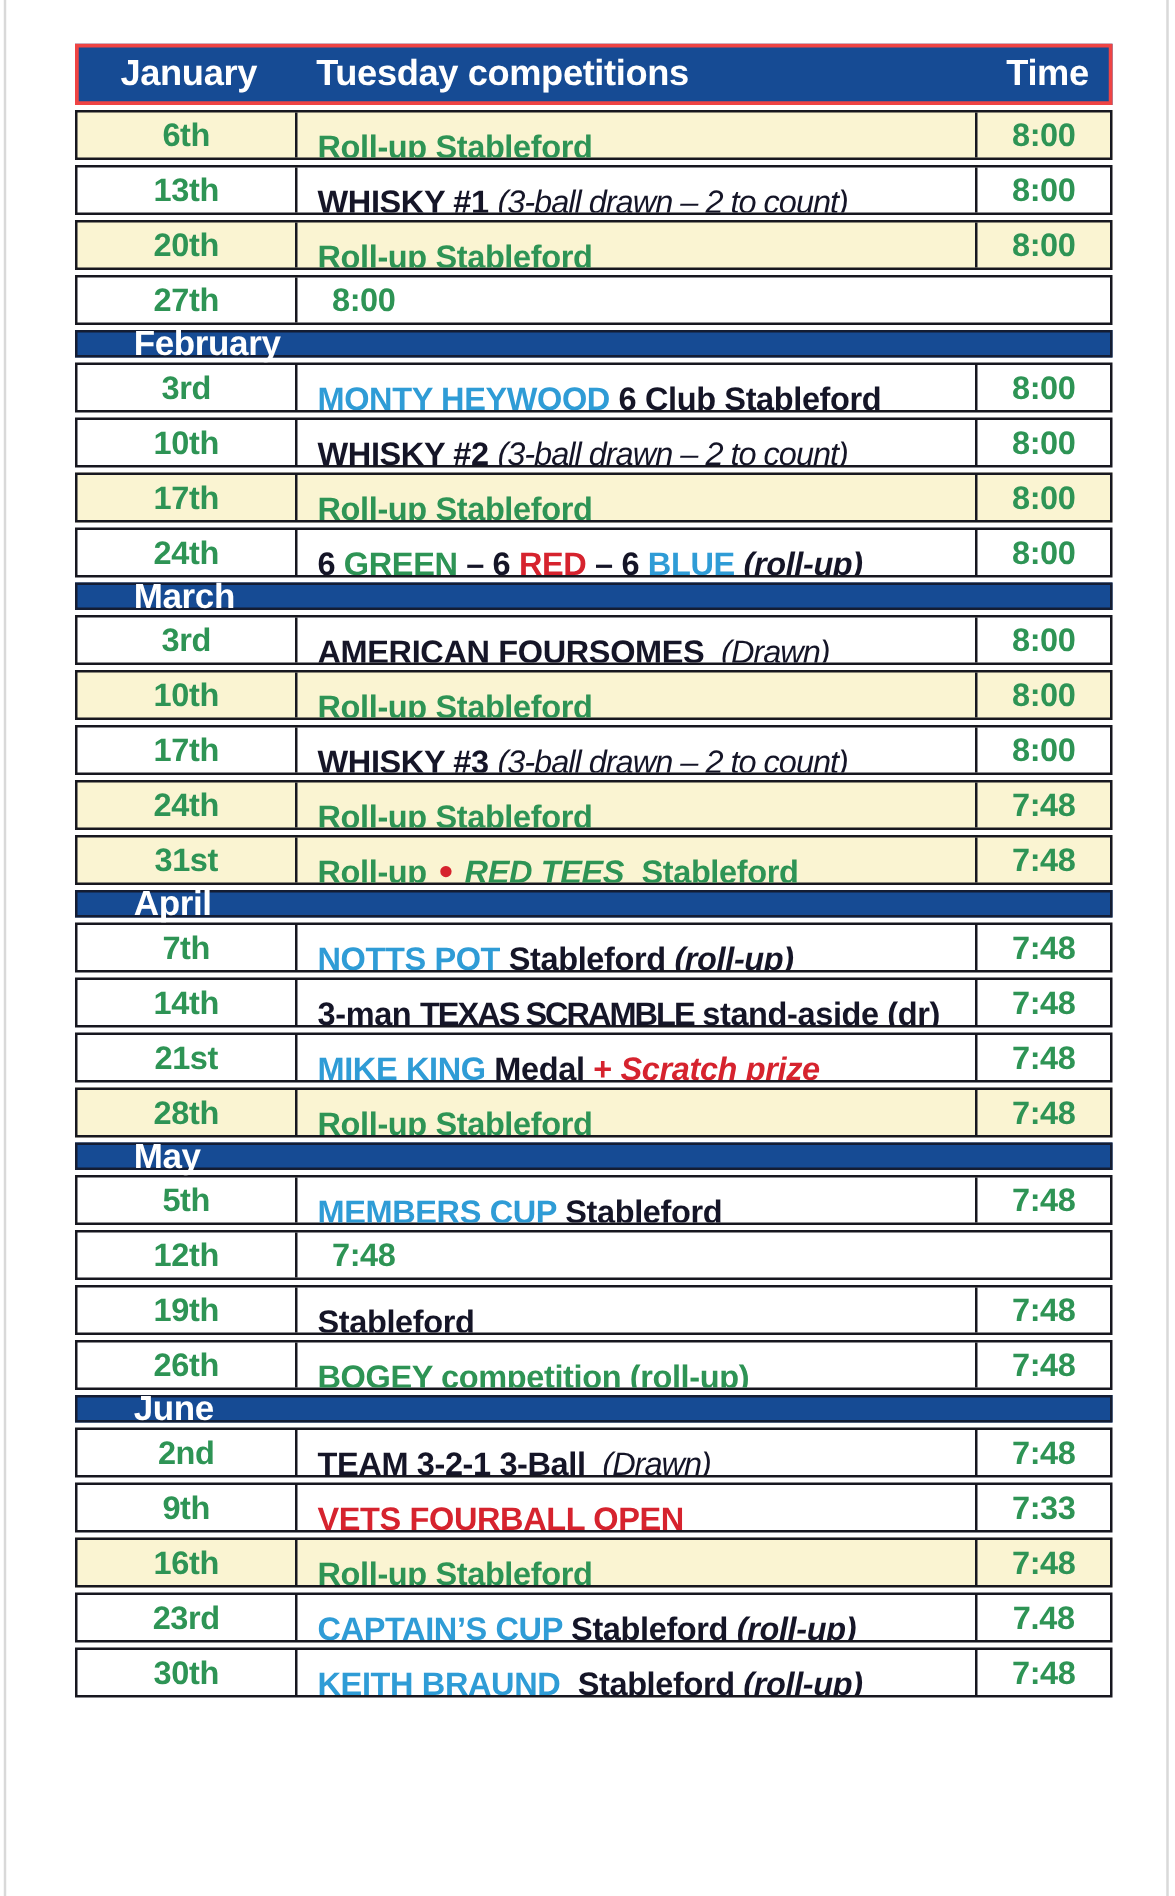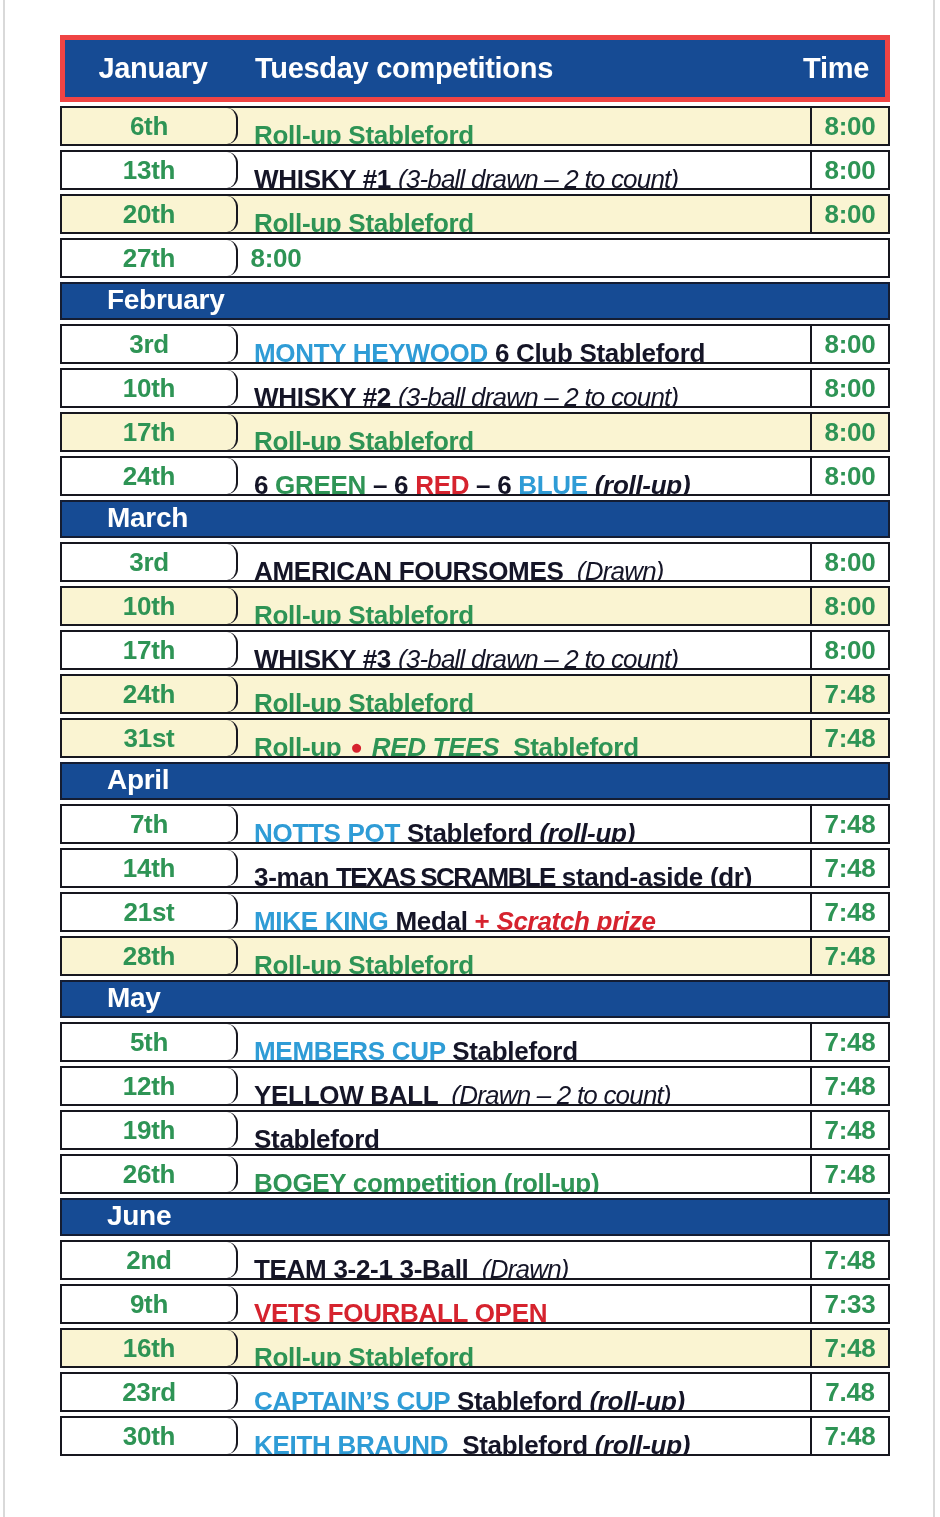--- a/index.html
+++ b/index.html
@@ -5,41 +5,41 @@
   * { margin:0; padding:0; box-sizing:border-box; }
   html,body { width:940px; height:1517px; background:#ffffff; overflow:hidden;
               font-family:"Liberation Sans", sans-serif; }
   .page { position:relative; width:940px; height:1517px; background:#fff; }
   .edge-line { position:absolute; top:0; bottom:0; width:2px; background:#d9d9d9; }
   .edge-left { left:3px; }
   .edge-right { left:933px; }
 
   .table-wrap { position:absolute; left:60px; top:35px; width:830px; letter-spacing:-0.3px; }
 
-  .thead { display:flex; align-items:center; height:67px; background:var(--blue,#164b94);
-           border:5px solid #ef4444; color:#fff; font-weight:bold; font-size:29px; }
+  .thead { display:flex; align-items:center; height:49px; background:var(--blue,#164b94);
+           border:3px solid #ef4444; color:#fff; font-weight:bold; font-size:29px; }
   .th-month { width:176px; text-align:center; }
   .th-comp  { flex:1; padding-left:14px; }
   .th-time  { width:98px; text-align:center; }
 
-  .month-bar { height:38px; background:var(--blue,#164b94); border:2.5px solid #141d33;
-               display:flex; padding-left:45px; color:#fff;
+  .month-bar { height:22px; background:var(--blue,#164b94); border:2.5px solid #141d33;
+               display:flex; align-items:center; padding-left:45px; color:#fff;
                font-weight:bold; font-size:28px; margin:4px 0 0 0; }
 
   .row { display:flex; height:40px; border:2.5px solid #17171f; margin-top:4px;
          font-size:26px; font-weight:bold; }
   .thead { margin-bottom:0; }
   .bg-cream { background:var(--cream,#faf4d2); }
   .bg-white { background:#ffffff; }
 
   .cell-date { width:176px; display:flex; align-items:center; justify-content:center;
-               color:var(--green,#2e9455); border-right:2.5px solid #17171f;border-radius:11px; }
+               color:var(--green,#2e9455); border-right:2.5px solid #17171f; }
   .cell-comp { flex:1; display:flex; align-items:center; padding:18px 8px 0 16px;
                border-right:2.5px solid #17171f; white-space:pre; overflow:hidden; }
-  .cell-time { width:76px; display:flex; align-items:center; justify-content:center;
+  .cell-time { width:106px; display:flex; align-items:center; justify-content:center;
                color:var(--green,#2e9455); font-weight:600; }
 
   .c-green { color:var(--green,#2e9455); }
   .c-blue  { color:var(--lblue,#2f9cd6); }
   .c-red   { color:var(--red,#d6232e); }
   .c-black { color:var(--black,#151527);text-align:center; }
   .seg-it  { font-style:italic; }
   .seg-rg  { font-weight:normal; letter-spacing:-0.8px; }
   .seg-cond{ letter-spacing:-1.6px; }
   .seg-dot { font-size:21px; padding:0 2px; }
@@ -154,21 +154,20 @@
         <div class="month-bar">
           <span>May</span>
         </div>
         <div class="row bg-white">
           <div class="cell-date">5th</div>
           <div class="cell-comp"><span class="c-blue">MEMBERS CUP </span><span class="c-black">Stableford</span></div>
           <div class="cell-time">7:48</div>
         </div>
         <div class="row bg-white">
           <div class="cell-date">12th</div>
-          <div class="cell-comp"><span class="c-black">YELLOW BALL </span><span class="c-black seg-it seg-rg"> (Drawn – 2 to count)</span></div>
           <div class="cell-time">7:48</div>
         </div>
         <div class="row bg-white">
           <div class="cell-date">19th</div>
           <div class="cell-comp"><span class="c-black">Stableford</span></div>
           <div class="cell-time">7:48</div>
         </div>
         <div class="row bg-white">
           <div class="cell-date">26th</div>
           <div class="cell-comp"><span class="c-green">BOGEY competition (roll-up)</span></div>

